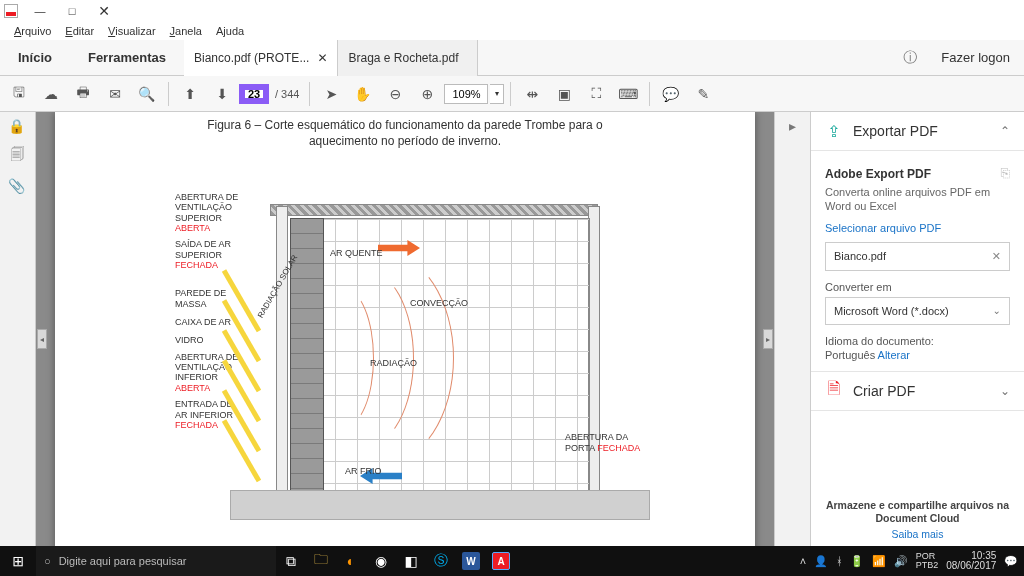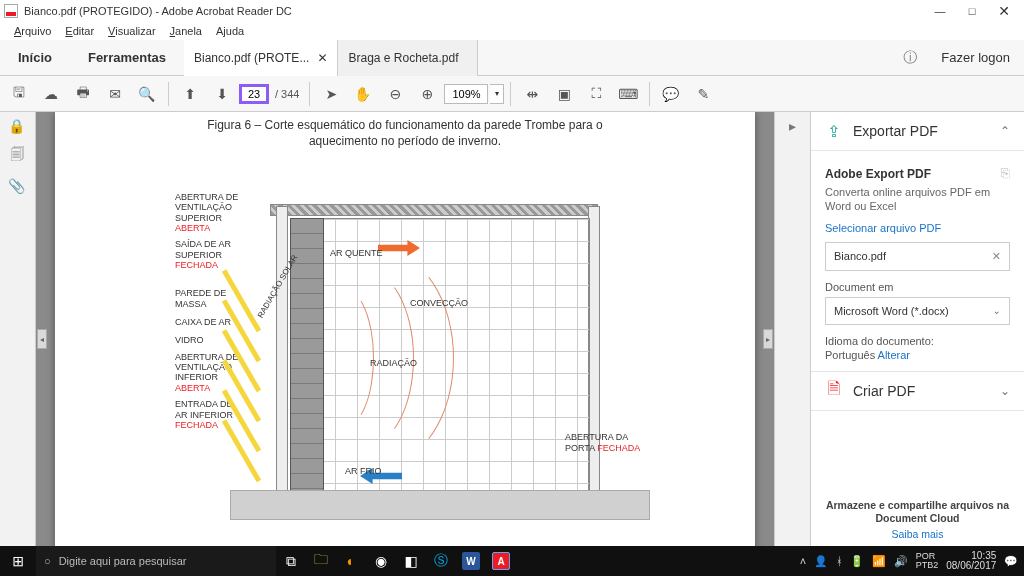--- a/index.html
+++ b/index.html
@@ -25,21 +25,21 @@
 .tabrow .doctab { height: 36px; min-width: 140px; border-right: 1px solid #ccc; display:flex; align-items:center; padding: 0 10px; font-size: 12px; background:#f0f0f0; }
 .tabrow .doctab.active { background:#fff; }
 .tabrow .doctab .x { margin-left: auto; padding-left:8px; }
 .tabrow .spacer { flex:1; }
 .tabrow .help { width:34px; display:flex; justify-content:center; color:#777; font-size:14px; }
 .tabrow .signin { padding: 0 14px; font-size:13px; }
 
 .toolrow { height: 36px; background: #f7f7f7; border-bottom: 1px solid #ccc; display:flex; align-items:center; padding: 0 4px; gap:2px; }
 .toolrow .sep { width:1px; height:24px; background:#ccc; margin:0 4px; }
 .toolrow .btn { width: 30px; height: 30px; display:flex; align-items:center; justify-content:center; color:#555; font-size:14px; }
-.toolrow .pagefield { width:30px; height:20px; border:3px solid #8b5cf6; text-align:center; font-size:11px; background:#fff; }
+.toolrow .pagefield { width:30px; height:20px; border:6px solid #8b5cf6; text-align:center; font-size:11px; background:#fff;font-weight:bold; }
 .toolrow .pagecount { font-size:11px; color:#555; padding:0 4px; }
 .toolrow .zoomfield { width:44px; height:20px; border:1px solid #bbb; text-align:center; font-size:11px; background:#fff; }
 .toolrow .zoomdrop { width:14px; height:20px; border:1px solid #bbb; border-left:none; display:flex; align-items:center; justify-content:center; font-size:8px; background:#fff; }
 
 
 .main { display:flex; height: calc(576px - 22px - 18px - 36px - 36px - 30px); }
 .leftrail { width: 36px; background:#f2f2f2; border-right:1px solid #ccc; display:flex; flex-direction:column; align-items:center; padding-top:6px; gap:10px; color:#777; font-size:14px; }
 .viewer { flex:1; background:#8a8a8a; position:relative; overflow:hidden; display:flex; align-items:flex-start; justify-content:center; }
 .viewer .page { background:#fff; width: 700px; height: 440px; margin-top: 0; box-shadow: 0 0 8px rgba(0,0,0,.4); position:relative; }
 .viewer .scrollhandle { position:absolute; left:1px; top:50%; width:10px; height:20px; background:#d9d9d9; border:1px solid #aaa; font-size:8px; display:flex; align-items:center; justify-content:center; color:#666;}
@@ -111,21 +111,20 @@
 .taskbar .appicon.sk { color:#00aff0; }
 .taskbar .appicon.wd { background:#2b579a; width:18px; height:18px; border-radius:2px; font-size:10px; font-weight:bold; margin:0 6px;}
 .taskbar .appicon.pdf { background:#ed1c24; width:18px; height:18px; border-radius:2px; font-size:10px; font-weight:bold; border:1px solid #5af; margin:0 6px;}
 .taskbar .appicon.folder { color:#f3c64f; }
 </style>
 </head>
 <body>
 
 <div class="titlebar">
   <div class="pdf-icon"></div>
-  <div class="title">Bianco.pdf (PROTEGIDO) - Adobe Acrobat Reader DC</div>
   <div class="winbtn">—</div>
   <div class="winbtn">□</div>
   <div class="winbtn close">✕</div>
 </div>
 
 <div class="menubar">
   <span><u>A</u>rquivo</span>
   <span><u>E</u>ditar</span>
   <span><u>V</u>isualizar</span>
   <span><u>J</u>anela</span>
@@ -260,21 +259,21 @@
       <div style="display:flex;align-items:center;gap:6px">
         <div class="subtitle" style="flex:1">Adobe Export PDF</div>
         <span style="color:#bbb">⎘</span>
       </div>
       <div class="desc">Converta online arquivos PDF em Word ou Excel</div>
       <span class="link">Selecionar arquivo PDF</span>
       <div class="filebox">
         <span>Bianco.pdf</span>
         <span class="x">✕</span>
       </div>
-      <div class="label">Document em</div>
+      <div class="label">Converter em</div>
       <div class="select">
         <span>Microsoft Word (*.docx)</span>
         <span class="chev">⌄</span>
       </div>
       <div class="label">Idioma do documento:</div>
       <div style="font-size:11px;color:#555;margin-top:2px">
         <span>Português </span><span style="color:#1a73c7">Alterar</span>
       </div>
     </div>
     <div class="section">

